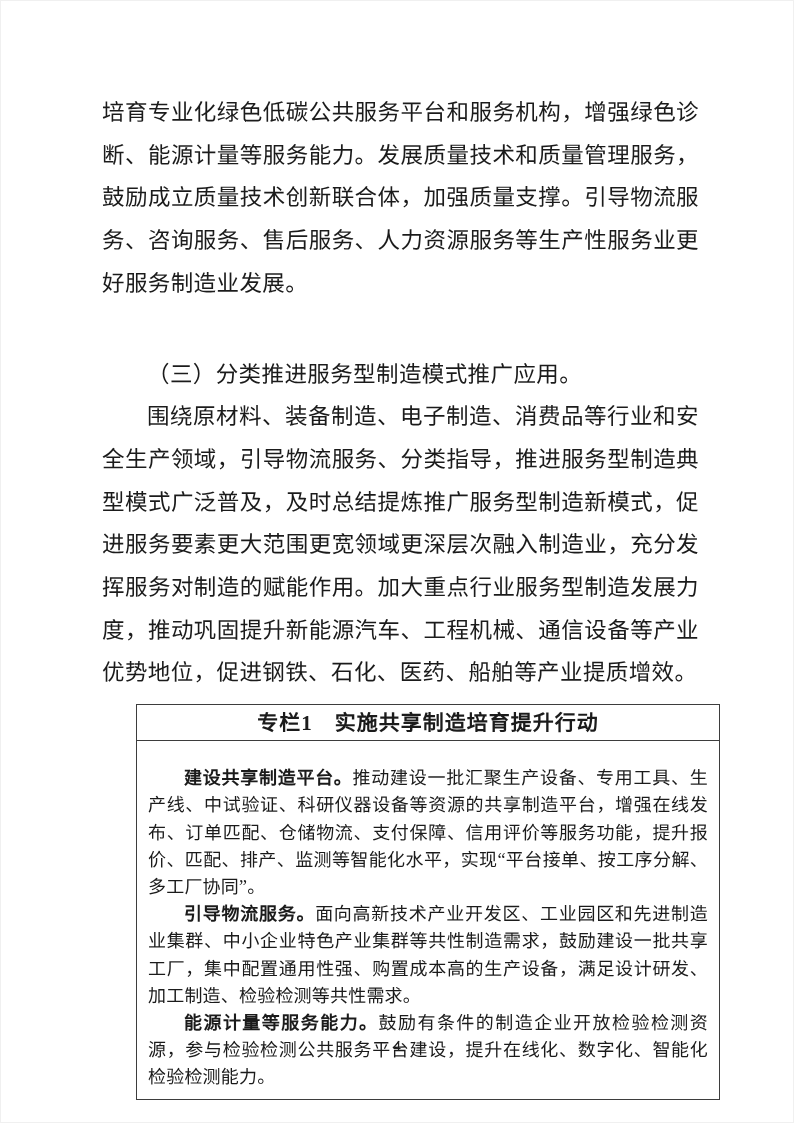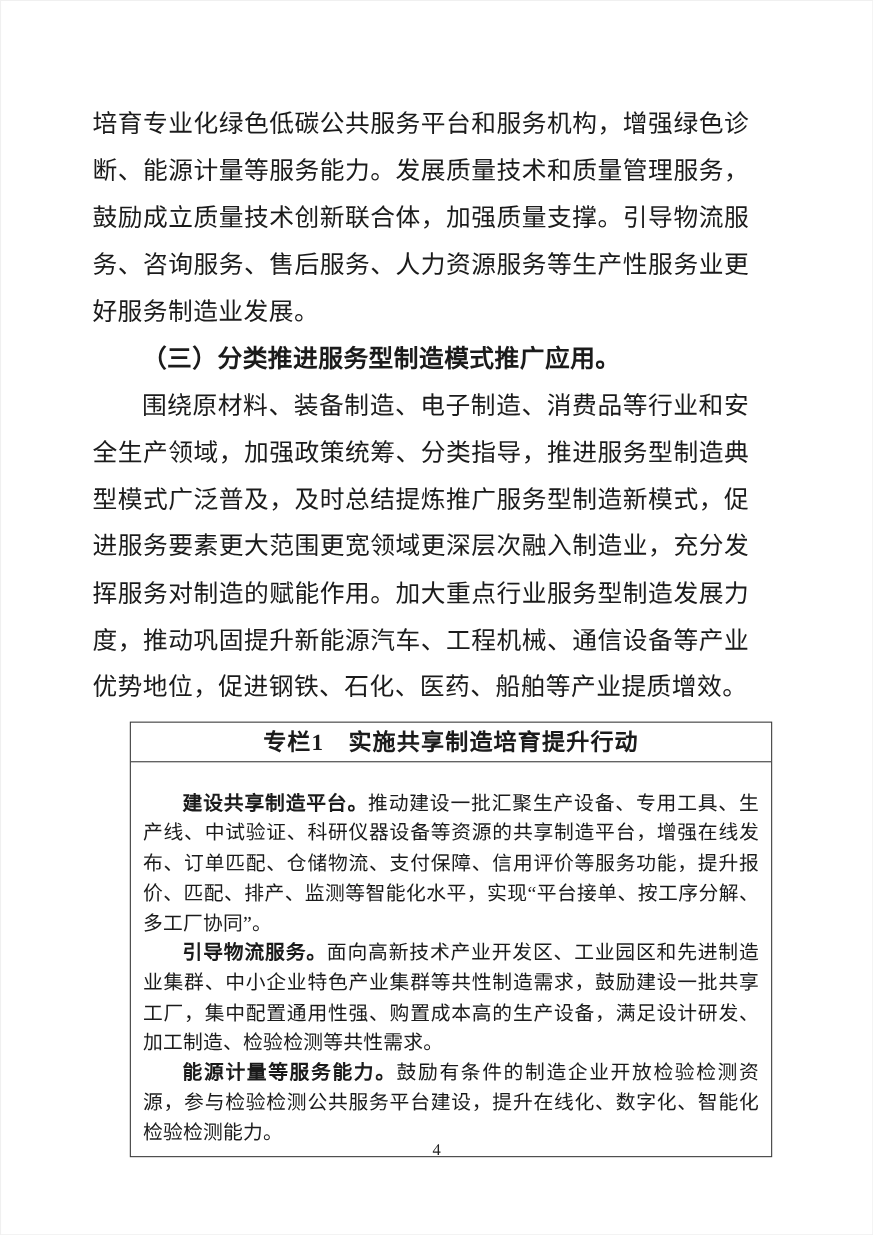--- a/index.html
+++ b/index.html
@@ -15,34 +15,35 @@
     font-family: "Liberation Serif", "DejaVu Serif", serif;
     overflow: hidden;
   }
   .page {
     position: absolute;
     inset: 0;
     box-shadow: inset 0 0 0 1px #f0f0f0;
   }
   .content {
     position: absolute;
-    left: 84px;
+    left: 102px;
     top: 92px;
     width: 597px;
   }
   p.body-text {
     margin: 0;
     font-size: 22.5px;
     line-height: 42.7px;
     text-align: justify;
     letter-spacing: 0.4px;
   }
   p.heading {
-    font-weight: bold;
+    font-weight: normal;
     text-indent: 2em;
+    margin-top: 48px;
   }
   p.indent {
     text-indent: 2em;
   }
   .column-box {
     margin-top: 9px;
     margin-left: 34px;
     width: 584px;
     border: 1.5px solid #3d3d3d;
     box-sizing: border-box;
@@ -84,21 +85,21 @@
 </head>
 <body>
 
 <div class="page">
   <div class="content">
 
     <p class="body-text">培育专业化绿色低碳公共服务平台和服务机构，增强绿色诊断、能源计量等服务能力。发展质量技术和质量管理服务，鼓励成立质量技术创新联合体，加强质量支撑。引导物流服务、咨询服务、售后服务、人力资源服务等生产性服务业更好服务制造业发展。</p>
 
     <p class="body-text heading">（三）分类推进服务型制造模式推广应用。</p>
 
-    <p class="body-text indent">围绕原材料、装备制造、电子制造、消费品等行业和安全生产领域，加强政策统筹、分类指导，推进服务型制造典型模式广泛普及，及时总结提炼推广服务型制造新模式，促进服务要素更大范围更宽领域更深层次融入制造业，充分发挥服务对制造的赋能作用。加大重点行业服务型制造发展力度，推动巩固提升新能源汽车、工程机械、通信设备等产业优势地位，促进钢铁、石化、医药、船舶等产业提质增效。</p>
+    <p class="body-text indent">围绕原材料、装备制造、电子制造、消费品等行业和安全生产领域，引导物流服务、分类指导，推进服务型制造典型模式广泛普及，及时总结提炼推广服务型制造新模式，促进服务要素更大范围更宽领域更深层次融入制造业，充分发挥服务对制造的赋能作用。加大重点行业服务型制造发展力度，推动巩固提升新能源汽车、工程机械、通信设备等产业优势地位，促进钢铁、石化、医药、船舶等产业提质增效。</p>
 
     <div class="column-box">
       <div class="box-title">专栏1　实施共享制造培育提升行动</div>
       <div class="box-body">
 
         <p class="box-para">
           <span class="lead">建设共享制造平台。</span><span>推动建设一批汇聚生产设备、专用工具、生产线、中试验证、科研仪器设备等资源的共享制造平台，增强在线发布、订单匹配、仓储物流、支付保障、信用评价等服务功能，提升报价、匹配、排产、监测等智能化水平，实现“平台接单、按工序分解、多工厂协同”。</span>
         </p>
 
         <p class="box-para">

